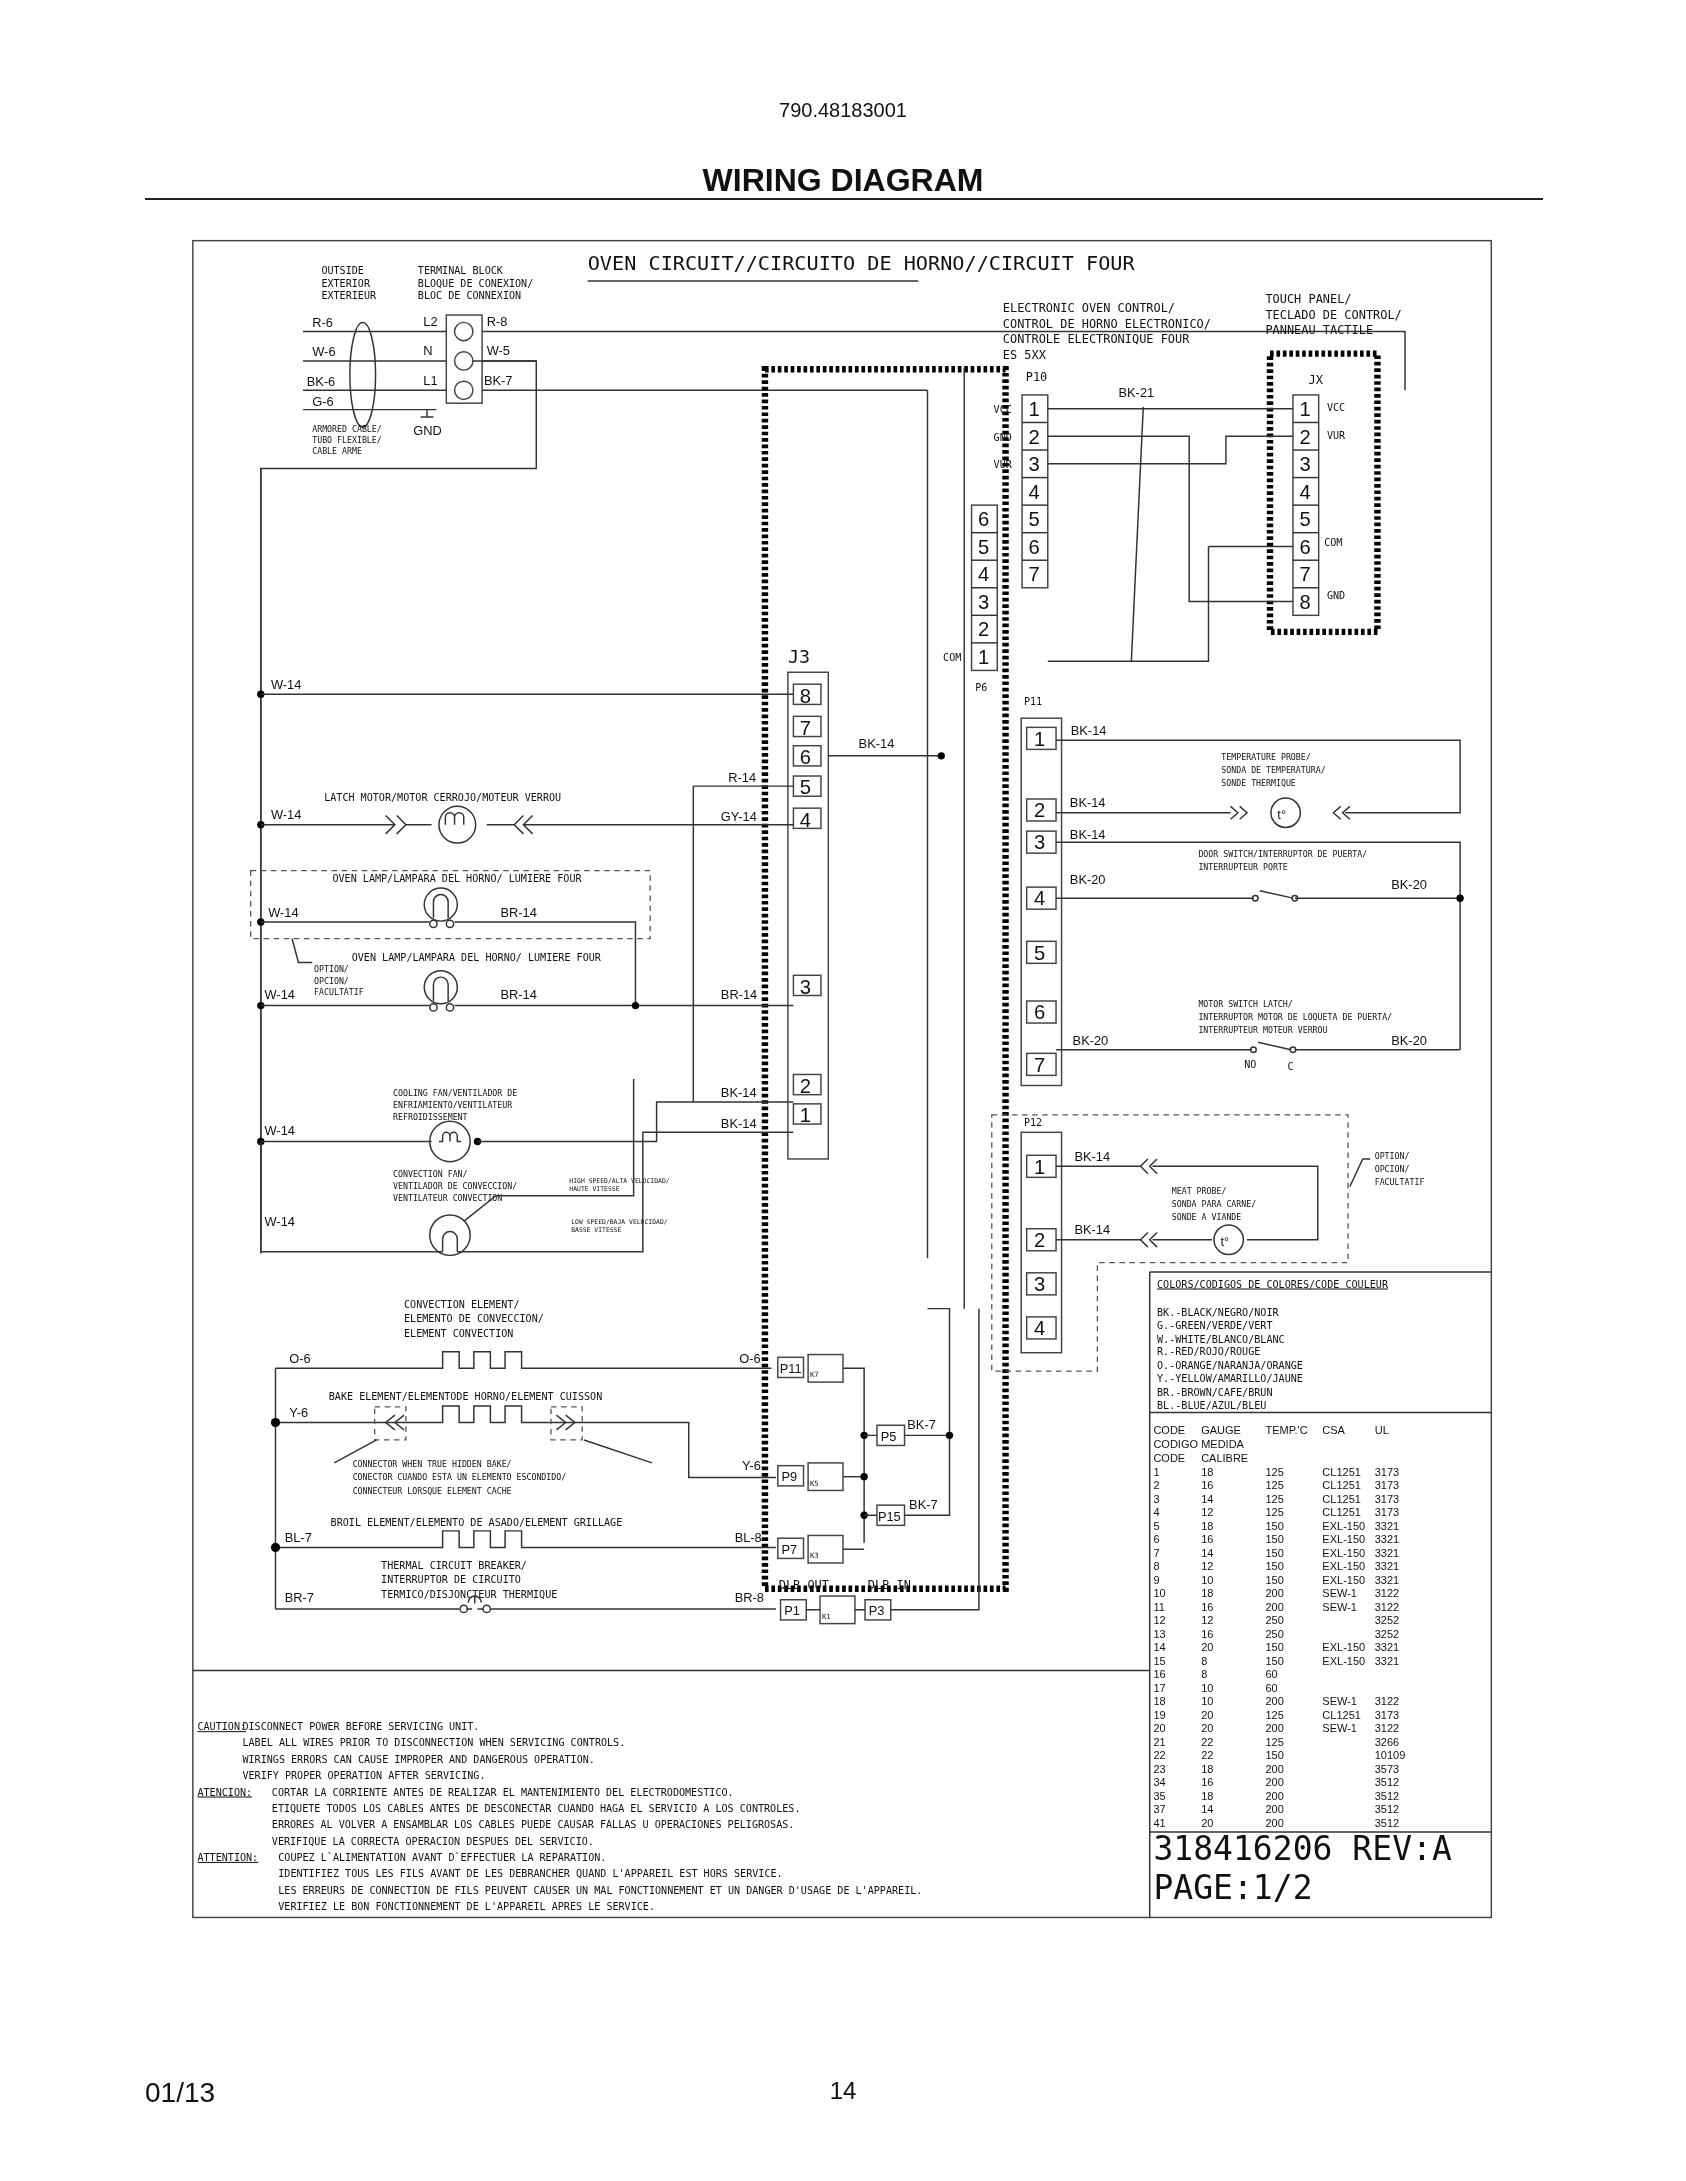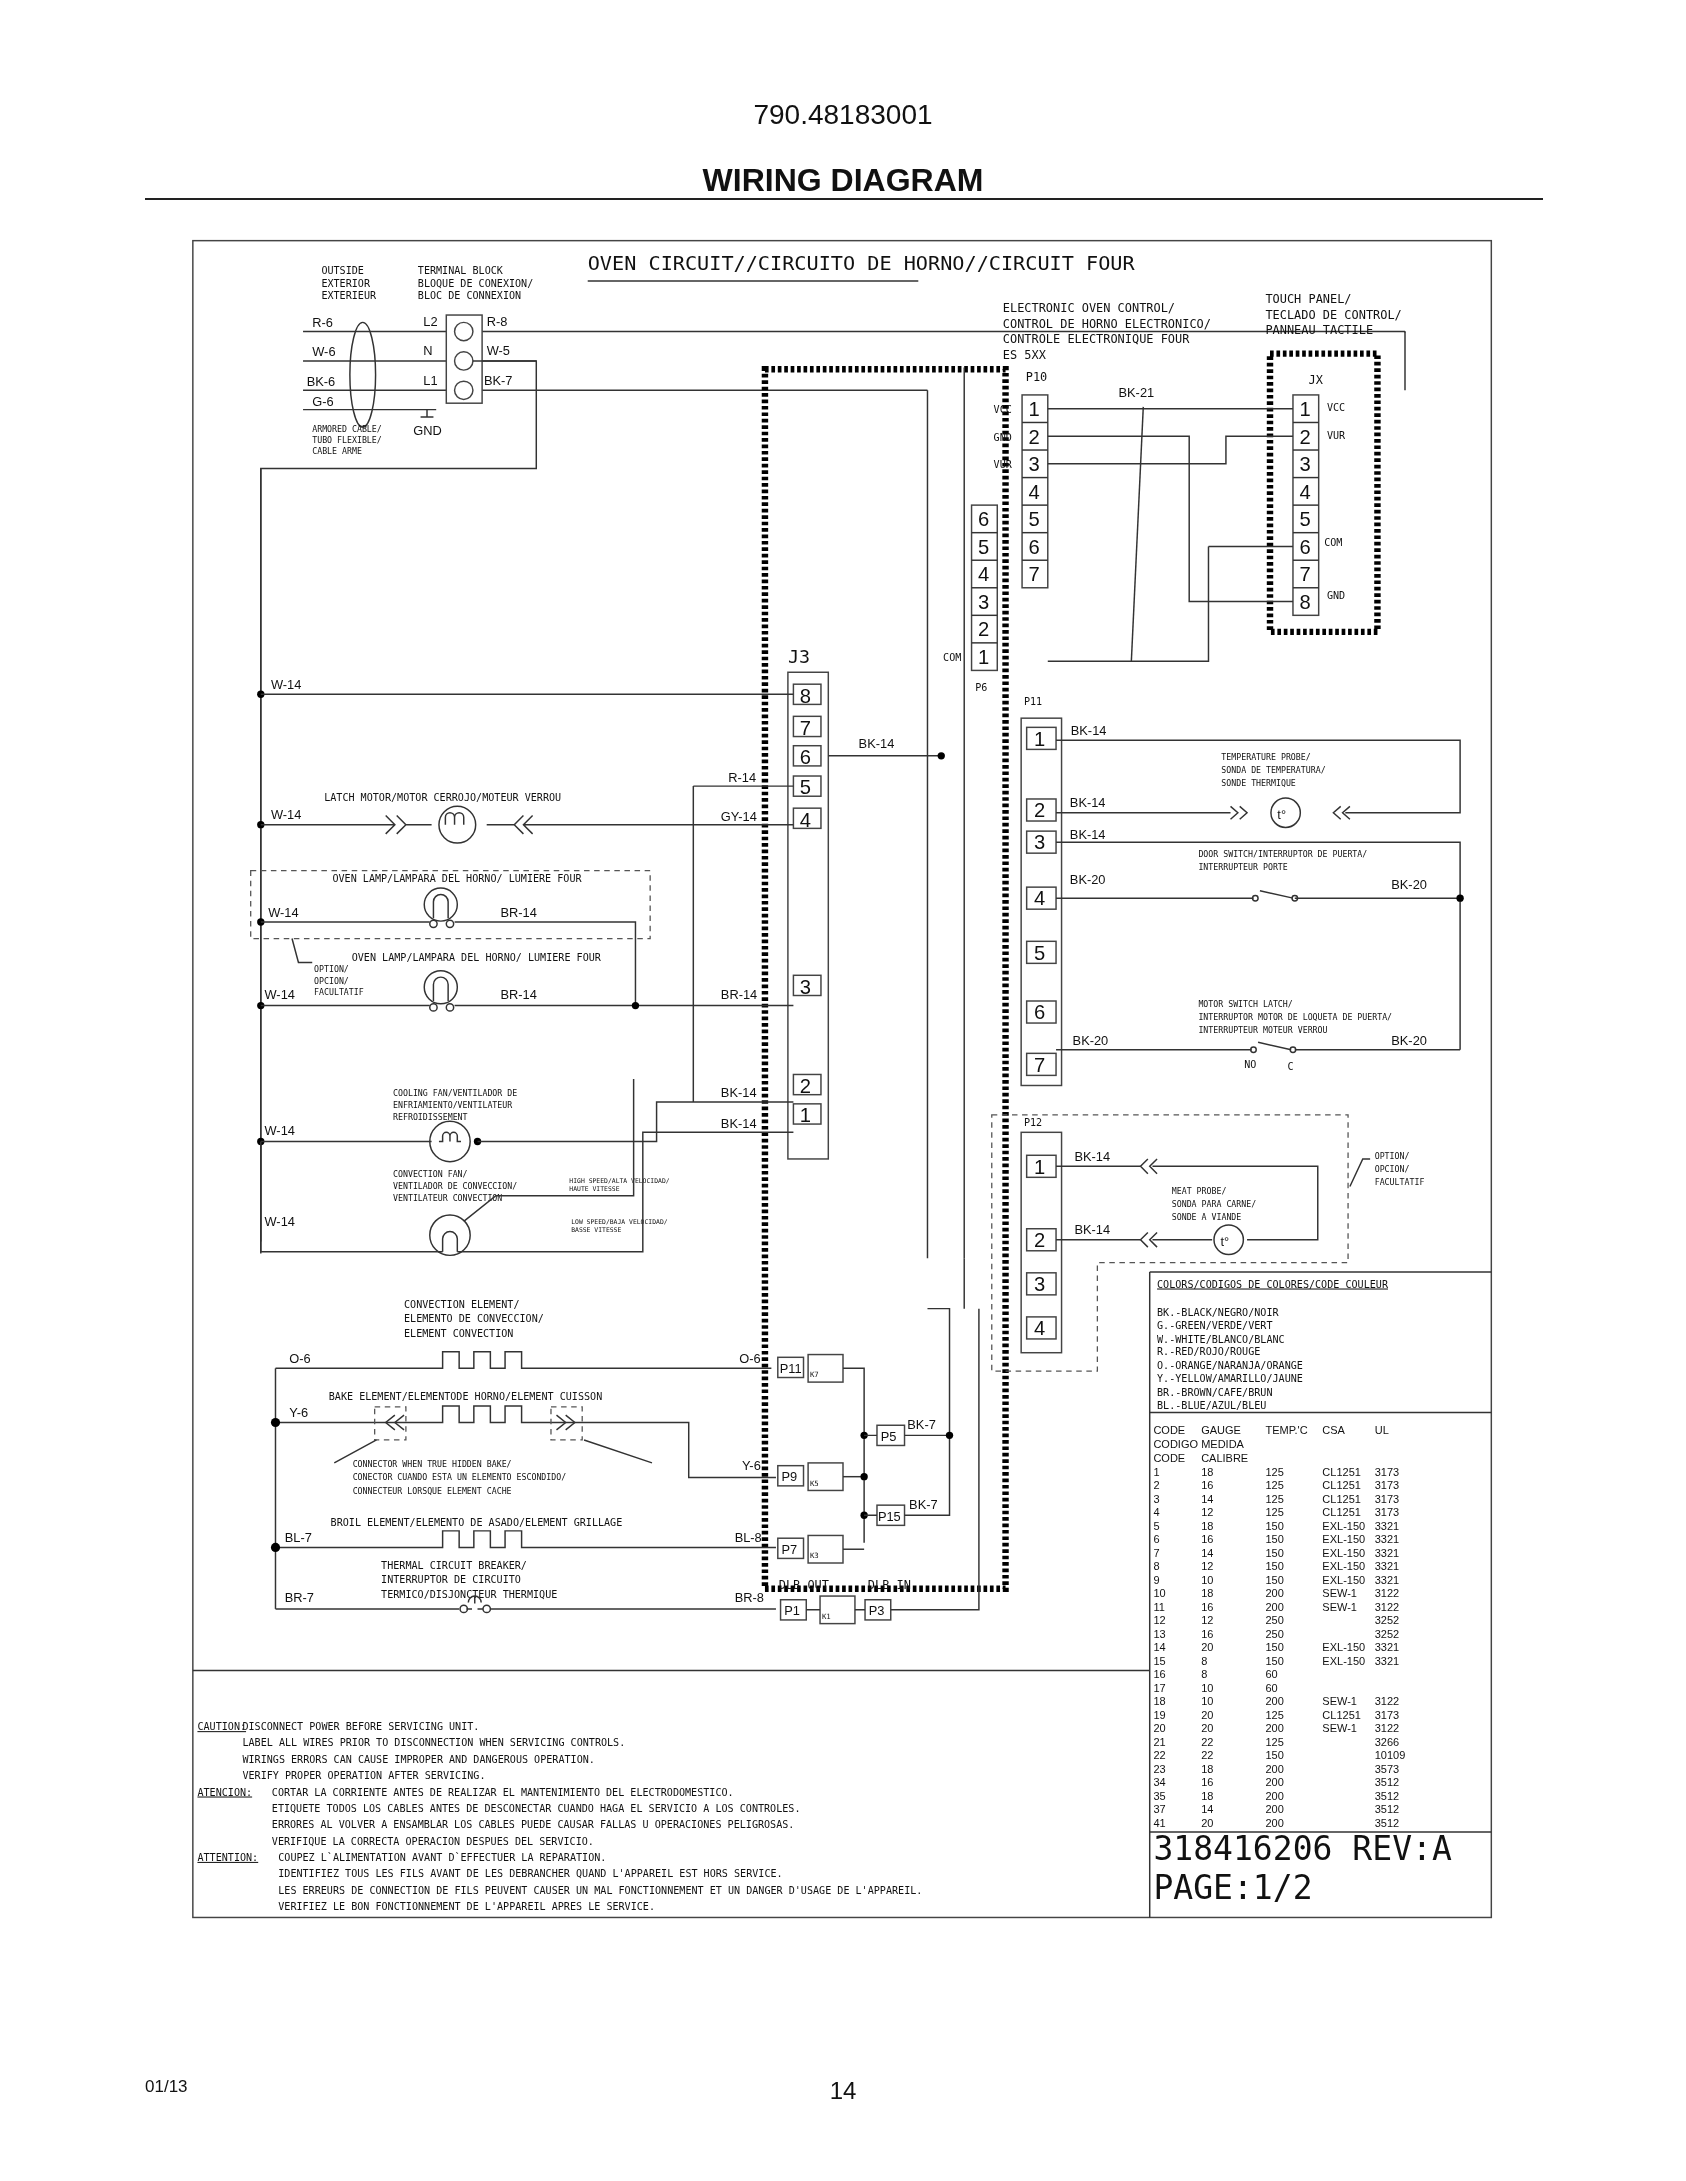--- a/index.html
+++ b/index.html
@@ -1,21 +1,21 @@
 <!DOCTYPE html>
 <html style="font-size:14.7px"><head>
 <meta charset="utf-8">
 <style>
   html, body { margin:0; padding:0; background:#ffffff; }
   body { width:1686px; height:2182px; position:relative; overflow:hidden; font-family:"Liberation Sans", sans-serif; color:#111; }
   .page-hdr { position:absolute; left:0; width:1686px; text-align:center; }
-  #model { top:99px; font-size:28px; }
+  #model { top:99px; font-size:20px; }
   #title { top:162px; font-size:32px; font-weight:bold; }
   #hr { position:absolute; left:145px; top:198px; width:1398px; height:1.8px; background:#222; }
-  #foot-date { position:absolute; left:145px; top:2077px; font-size:17px; }
+  #foot-date { position:absolute; left:145px; top:2077px; font-size:28px; }
   #foot-page { position:absolute; left:0; width:1686px; text-align:center; top:2077px; font-size:24px; }
   svg { position:absolute; left:0; top:0; }
   svg text { font-family:"DejaVu Sans Mono", monospace; fill:#111; }
   .w { stroke:#333; stroke-width:1.6; fill:none; }
   .box { stroke:#444; stroke-width:1.6; fill:#fff; }
   .dash { stroke:#555; stroke-width:1.4; fill:none; stroke-dasharray:6 5; }
   .bus { stroke:#000; stroke-width:7; fill:none; stroke-dasharray:4 3; }
   .dot { fill:#000; }
   .lbl { font-size:13px; }
   .sm { font-size:11px; }

